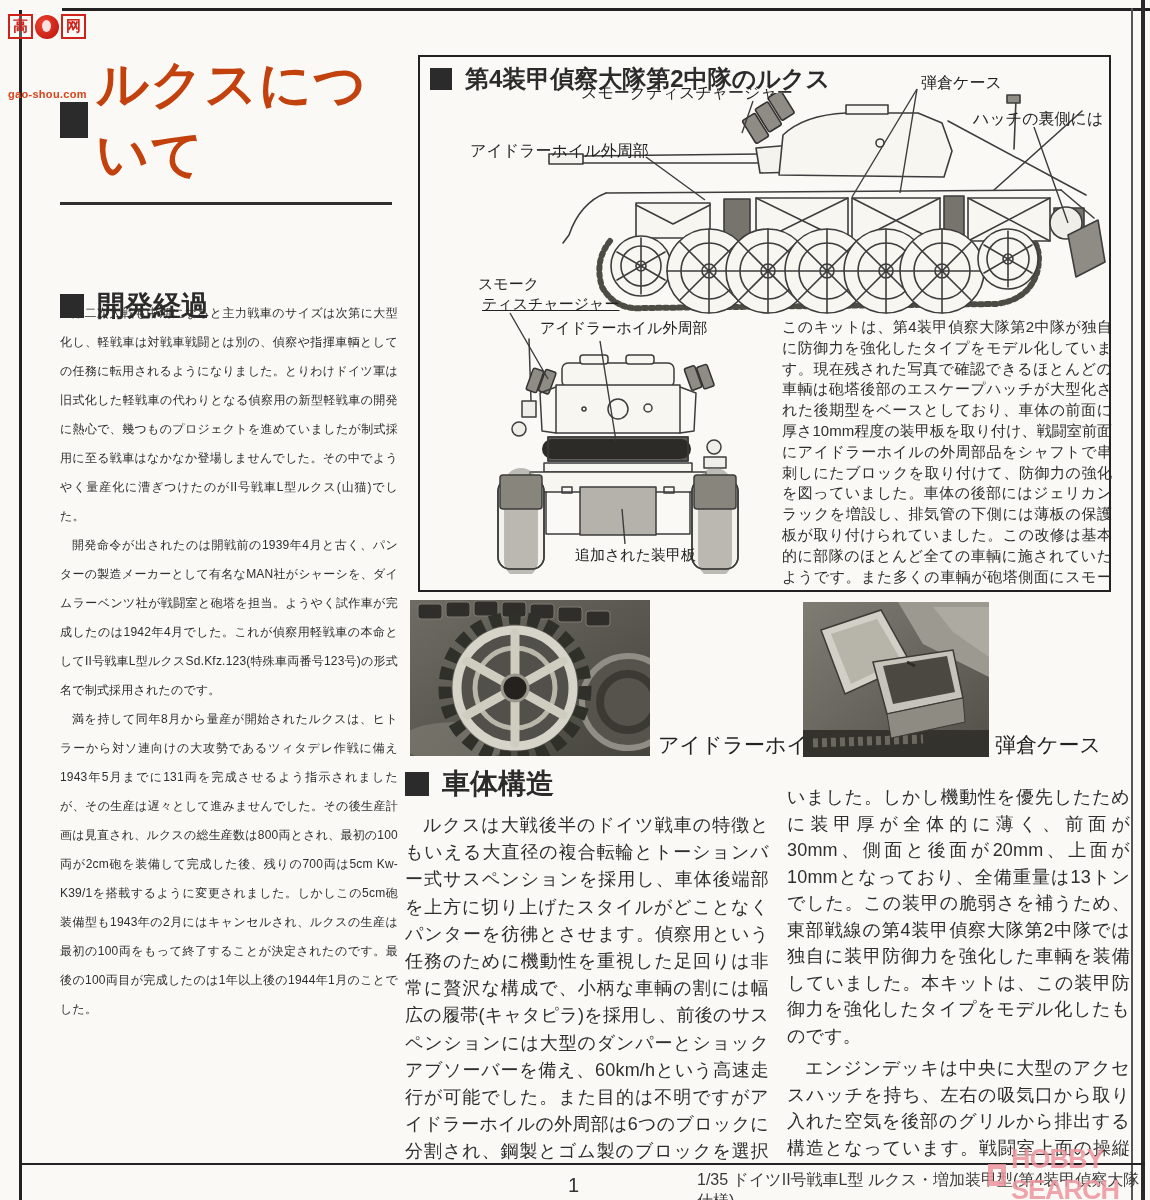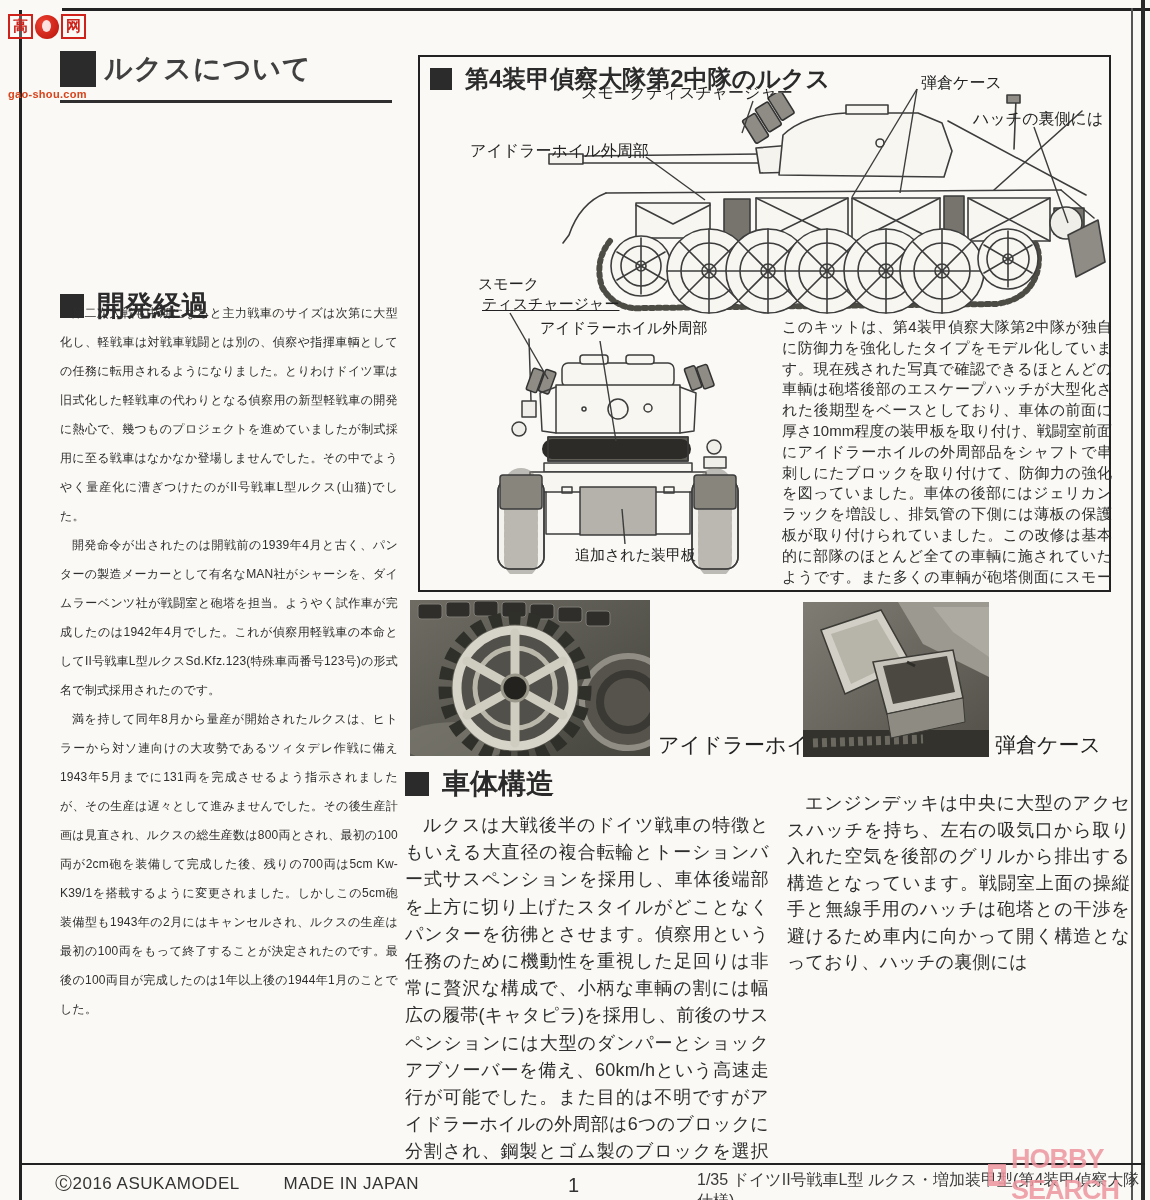--- a/index.html
+++ b/index.html
@@ -7,21 +7,21 @@
     position:relative;width:1150px;height:1200px;margin:0 auto;
     background:#faf9f5;
     font-family:"Liberation Sans","DejaVu Sans",sans-serif;
     color:#2c2c2c;overflow:hidden;
   }
   .abs{position:absolute;}
   .rule{background:#222;}
   
   .h-square{display:inline-block;background:#2b2b2b;vertical-align:middle;}
   .main-title{display:flex;align-items:center;gap:8px;border-bottom:3px solid #2f2f2f;padding-bottom:12px;}
-  .main-title .txt{font-size:28px;font-weight:700;letter-spacing:1px;color:#404040;}
+  .main-title .txt{font-size:52px;font-weight:700;letter-spacing:1px;color:#c2410c;}
   .sec-head{display:flex;align-items:center;gap:13px;}
   .sec-head .txt{font-size:28px;font-weight:700;color:#2b2b2b;}
   
   .jp{
     font-size:12px;line-height:29px;text-align:justify;color:#2e2e2e;
     letter-spacing:0.2px;
   }
   .indent{text-indent:1em;}
   .smalljp{font-size:15px;line-height:20.8px;text-align:justify;color:#2e2e2e;}
   
@@ -309,29 +309,25 @@
 
   <div class="abs sec-head" style="left:405px;top:765px;">
     <span class="h-square" style="width:24px;height:24px;"></span>
     <span class="txt">車体構造</span>
   </div>
   <div class="abs" style="left:405px;top:812px;width:364px;height:348px;overflow:hidden;">
     <div class="jp indent" style="font-size:18px;line-height:27.2px;">ルクスは大戦後半のドイツ戦車の特徴ともいえる大直径の複合転輪とトーションバー式サスペンションを採用し、車体後端部を上方に切り上げたスタイルがどことなくパンターを彷彿とさせます。偵察用という任務のために機動性を重視した足回りは非常に贅沢な構成で、小柄な車輌の割には幅広の履帯(キャタピラ)を採用し、前後のサスペンションには大型のダンパーとショックアブソーバーを備え、60km/hという高速走行が可能でした。また目的は不明ですがアイドラーホイルの外周部は6つのブロックに分割され、鋼製とゴム製のブロックを選択して装着できるようになって</div>
   </div>
 
   <div class="abs" style="left:787px;top:784px;width:343px;height:376px;overflow:hidden;">
+    <div class="jp" style="font-size:18px;line-height:26.5px;">いました。しかし機動性を優先したために装甲厚が全体的に薄く、前面が30mm、側面と後面が20mm、上面が10mmとなっており、全備重量は13トンでした。この装甲の脆弱さを補うため、東部戦線の第4装甲偵察大隊第2中隊では独自に装甲防御力を強化した車輌を装備していました。本キットは、この装甲防御力を強化したタイプをモデル化したものです。</div>
     <div class="jp indent" style="font-size:18px;line-height:26.5px;margin-top:6px;">エンジンデッキは中央に大型のアクセスハッチを持ち、左右の吸気口から取り入れた空気を後部のグリルから排出する構造となっています。戦闘室上面の操縦手と無線手用のハッチは砲塔との干渉を避けるため車内に向かって開く構造となっており、ハッチの裏側には</div>
   </div>
 
   <div class="abs rule" style="left:20px;top:1163px;width:1125px;height:2px;"></div>
-  <div class="abs footer-text" style="left:55px;top:1172px;">
-    <span>Ⓒ2016 ASUKAMODEL</span>
-    <span style="display:inline-block;width:34px;"></span>
-    <span>MADE IN JAPAN</span>
-  </div>
   <div class="abs footer-text" style="left:568px;top:1174px;font-size:20px;">1</div>
   <div class="abs product" style="left:697px;top:1170px;">1/35 ドイツII号戦車L型 ルクス・増加装甲型(第4装甲偵察大隊仕様)</div>
 
   <div id="wm-hobby" class="abs" style="left:988px;top:1144px;">
     <span class="logo"></span>
     <span class="txt">HOBBY SEARCH</span>
   </div>
 
 </div>
 

